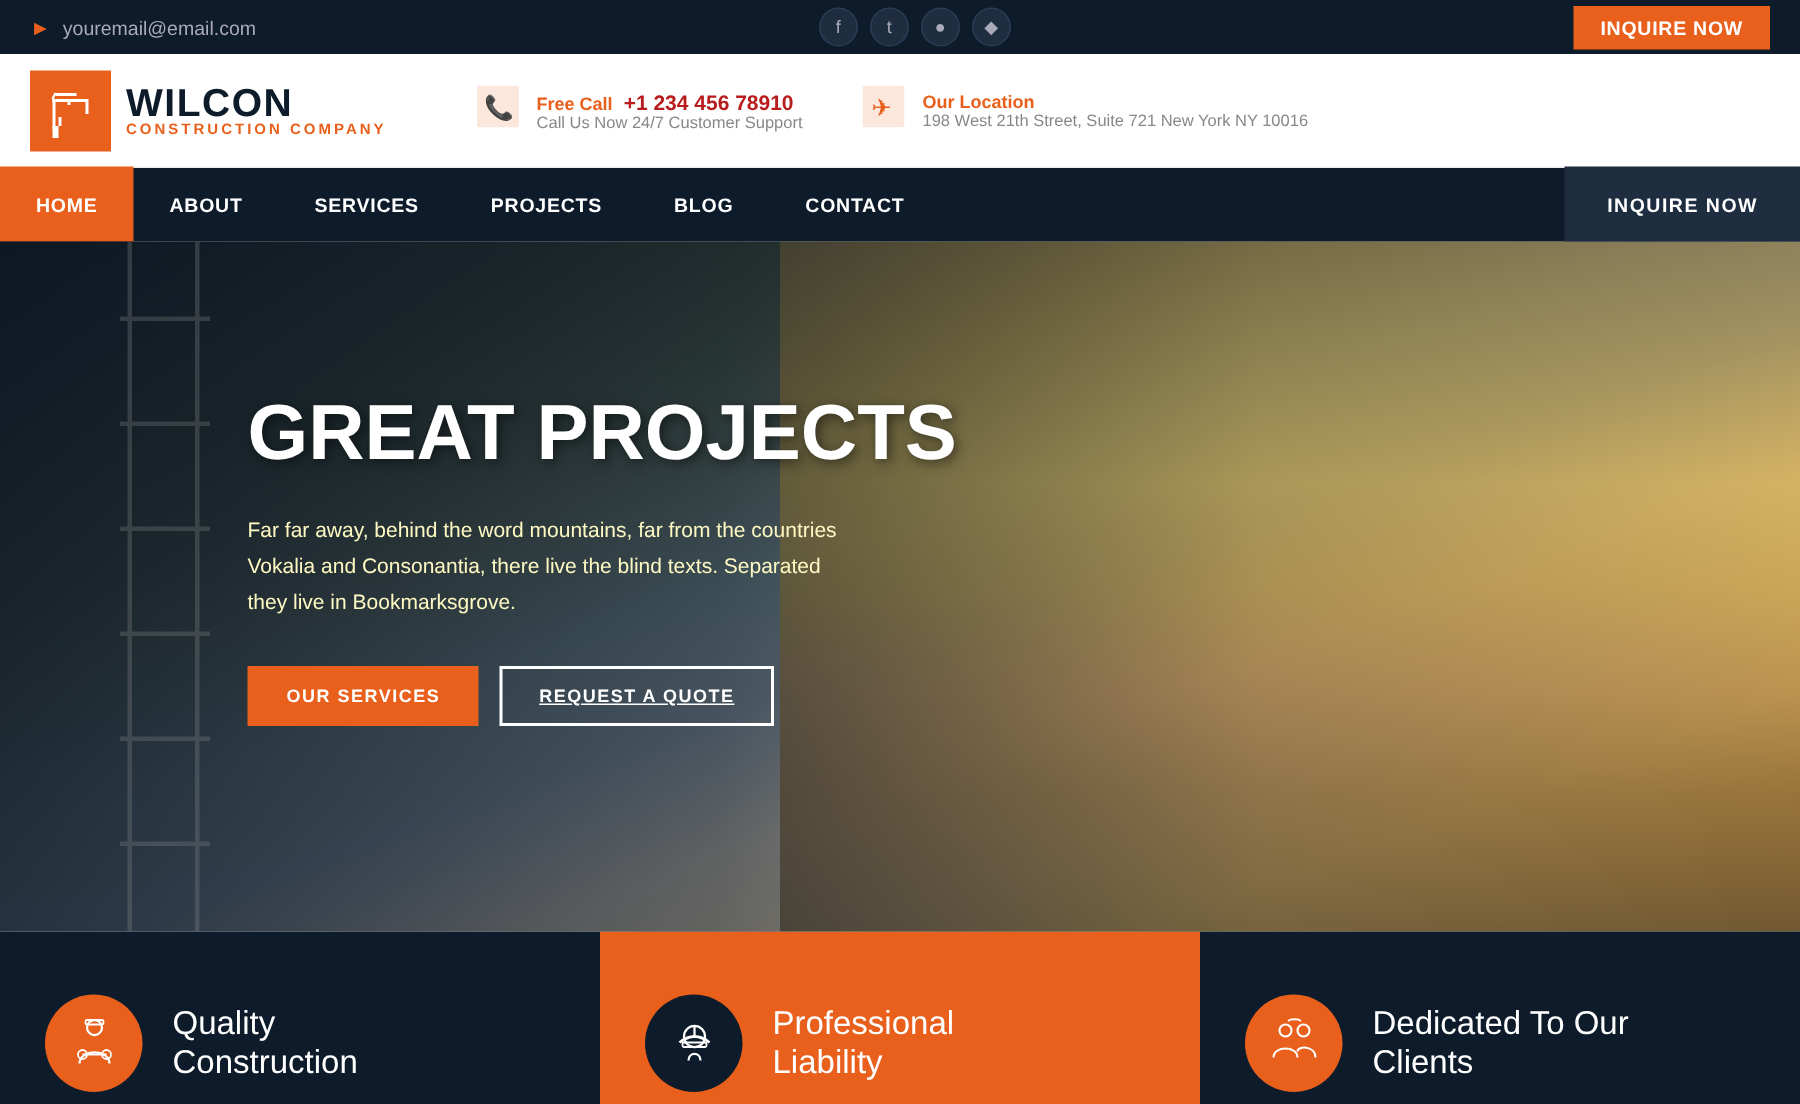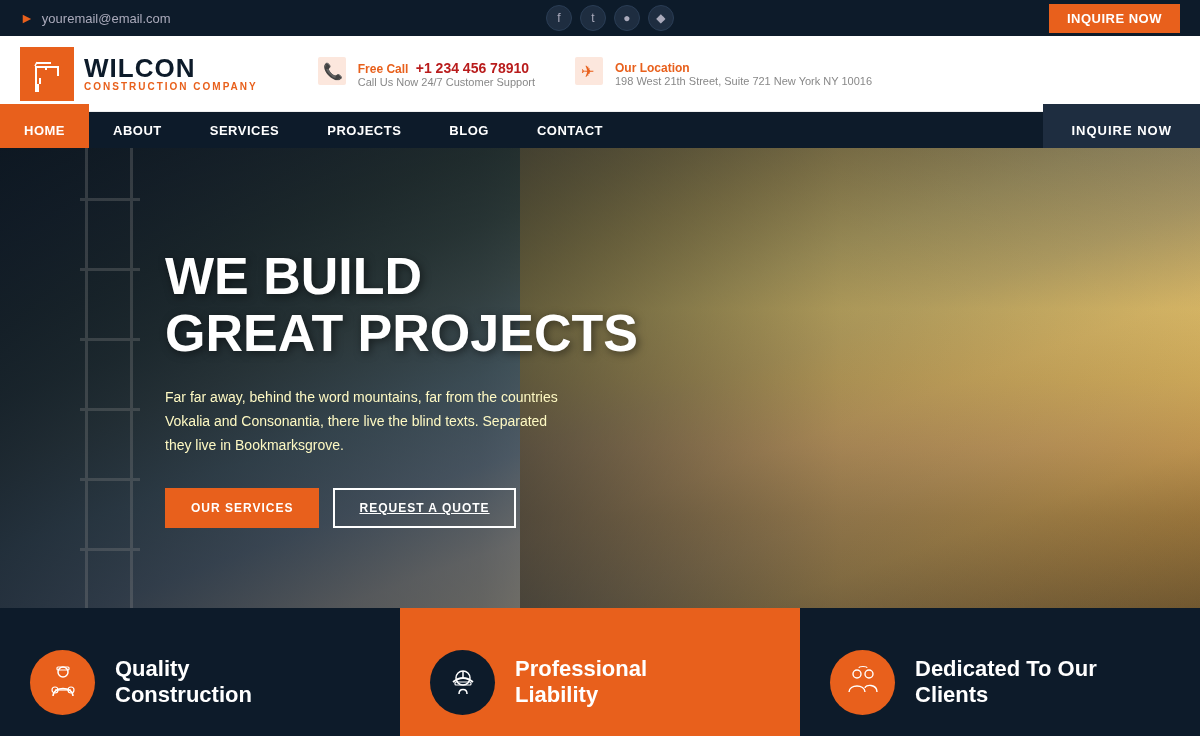--- a/index.html
+++ b/index.html
@@ -118,21 +118,21 @@
     .header-info-text .sub {
       font-size: 11px;
       color: #888;
     }
 
     
     .navbar {
       background: #0d1b2a;
       display: flex;
       align-items: center;
-      height: 36px;
+      height: 49px;
     }
     .nav-items {
       display: flex;
       align-items: center;
       flex: 1;
     }
     .nav-item {
       padding: 0 24px;
       height: 52px;
       display: flex;
@@ -267,21 +267,21 @@
       justify-content: center;
       flex-shrink: 0;
       font-size: 28px;
       color: #fff;
     }
     .bottom-card.orange .card-icon-circle {
       background: #0d1b2a;
     }
     .card-text .card-title {
       font-size: 22px;
-      font-weight: 700;
+      font-weight: 400;
       color: #fff;
       line-height: 1.2;
       text-transform: capitalize;
     }
     .bottom-card.orange .card-text .card-title {
       color: #fff;
     }
   </style>
 </head>
 <body>
@@ -391,21 +391,20 @@
       <rect x="0" y="120" width="60" height="3" fill="#888"></rect>
       <rect x="0" y="190" width="60" height="3" fill="#888"></rect>
       <rect x="0" y="260" width="60" height="3" fill="#888"></rect>
       <rect x="0" y="330" width="60" height="3" fill="#888"></rect>
       <rect x="0" y="400" width="60" height="3" fill="#888"></rect>
     </svg>
   </div>
 
   <div class="hero-content">
     <div class="hero-title">
-      <div>WE BUILD</div>
       <div>GREAT PROJECTS</div>
     </div>
     <p class="hero-desc">Far far away, behind the word mountains, far from the countries Vokalia and Consonantia, there live the blind texts. Separated they live in Bookmarksgrove.</p>
     <div class="hero-buttons">
       <button class="btn-services">OUR SERVICES</button>
       <button class="btn-quote">REQUEST A QUOTE</button>
     </div>
   </div>
 </div>
 

